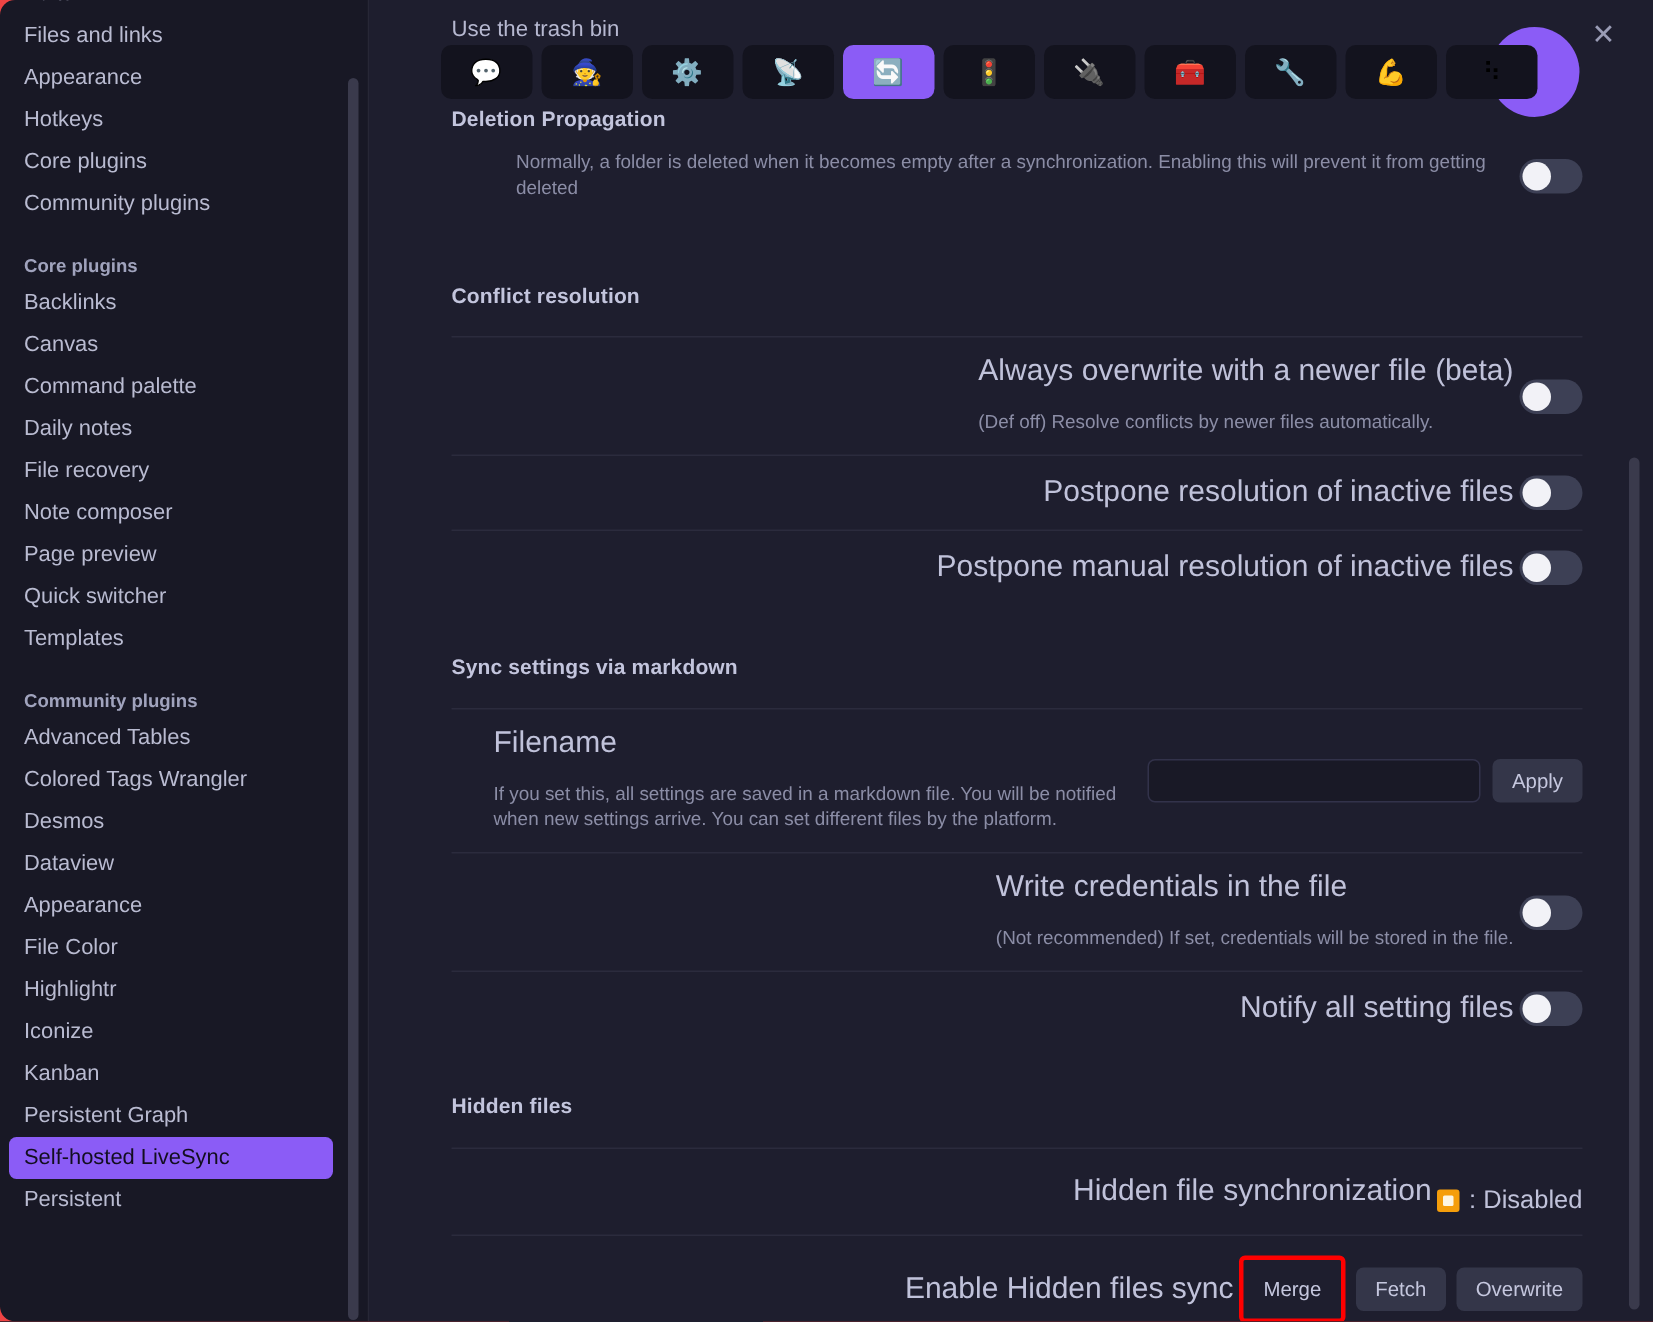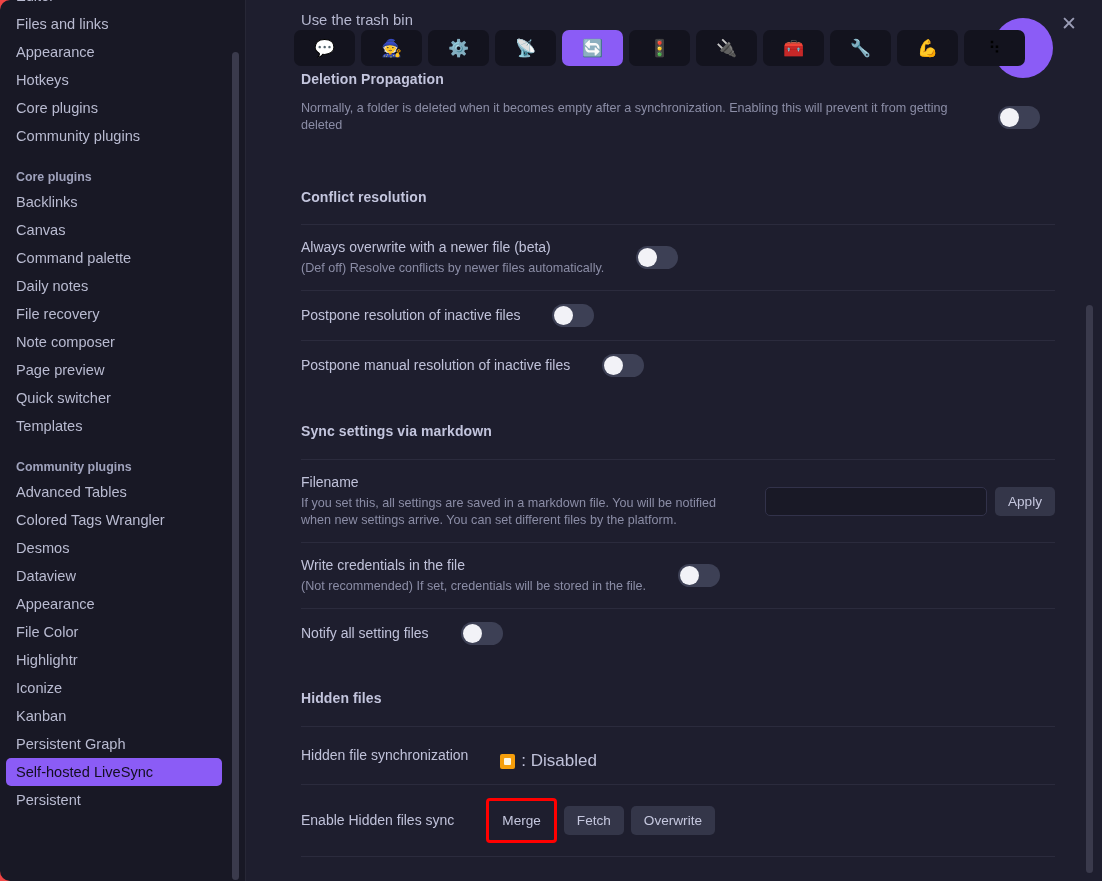--- a/index.html
+++ b/index.html
@@ -166,37 +166,37 @@
   h2.section-title.first {
     margin: 5px 0 0 0;
   }
   h2.section-title.spaced {
     margin: 42px 0 0 0;
   }
 
   .row {
     display: flex;
     align-items: center;
-    justify-content: flex-start;
-    gap: 32px;
+    justify-content: flex-end;
+    gap: 4px;
     padding: 13px 0;
     border-top: 1px solid #2b2b3d;
   }
   .row.no-border { border-top: none; }
   .row-info { min-width: 0; }
   .row-name {
-    font-size: 14px;
+    font-size: 20px;
     color: #c0c2da;
     line-height: 19px;
   }
   .row-desc {
     font-size: 12.6px;
     color: #8b8da6;
     line-height: 17px;
-    margin-top: 3px;
+    margin-top: 16px;
     max-width: 670px;
   }
   .row-control {
     flex: 0 0 auto;
     display: flex;
     align-items: center;
     gap: 8px;
   }
 
   

